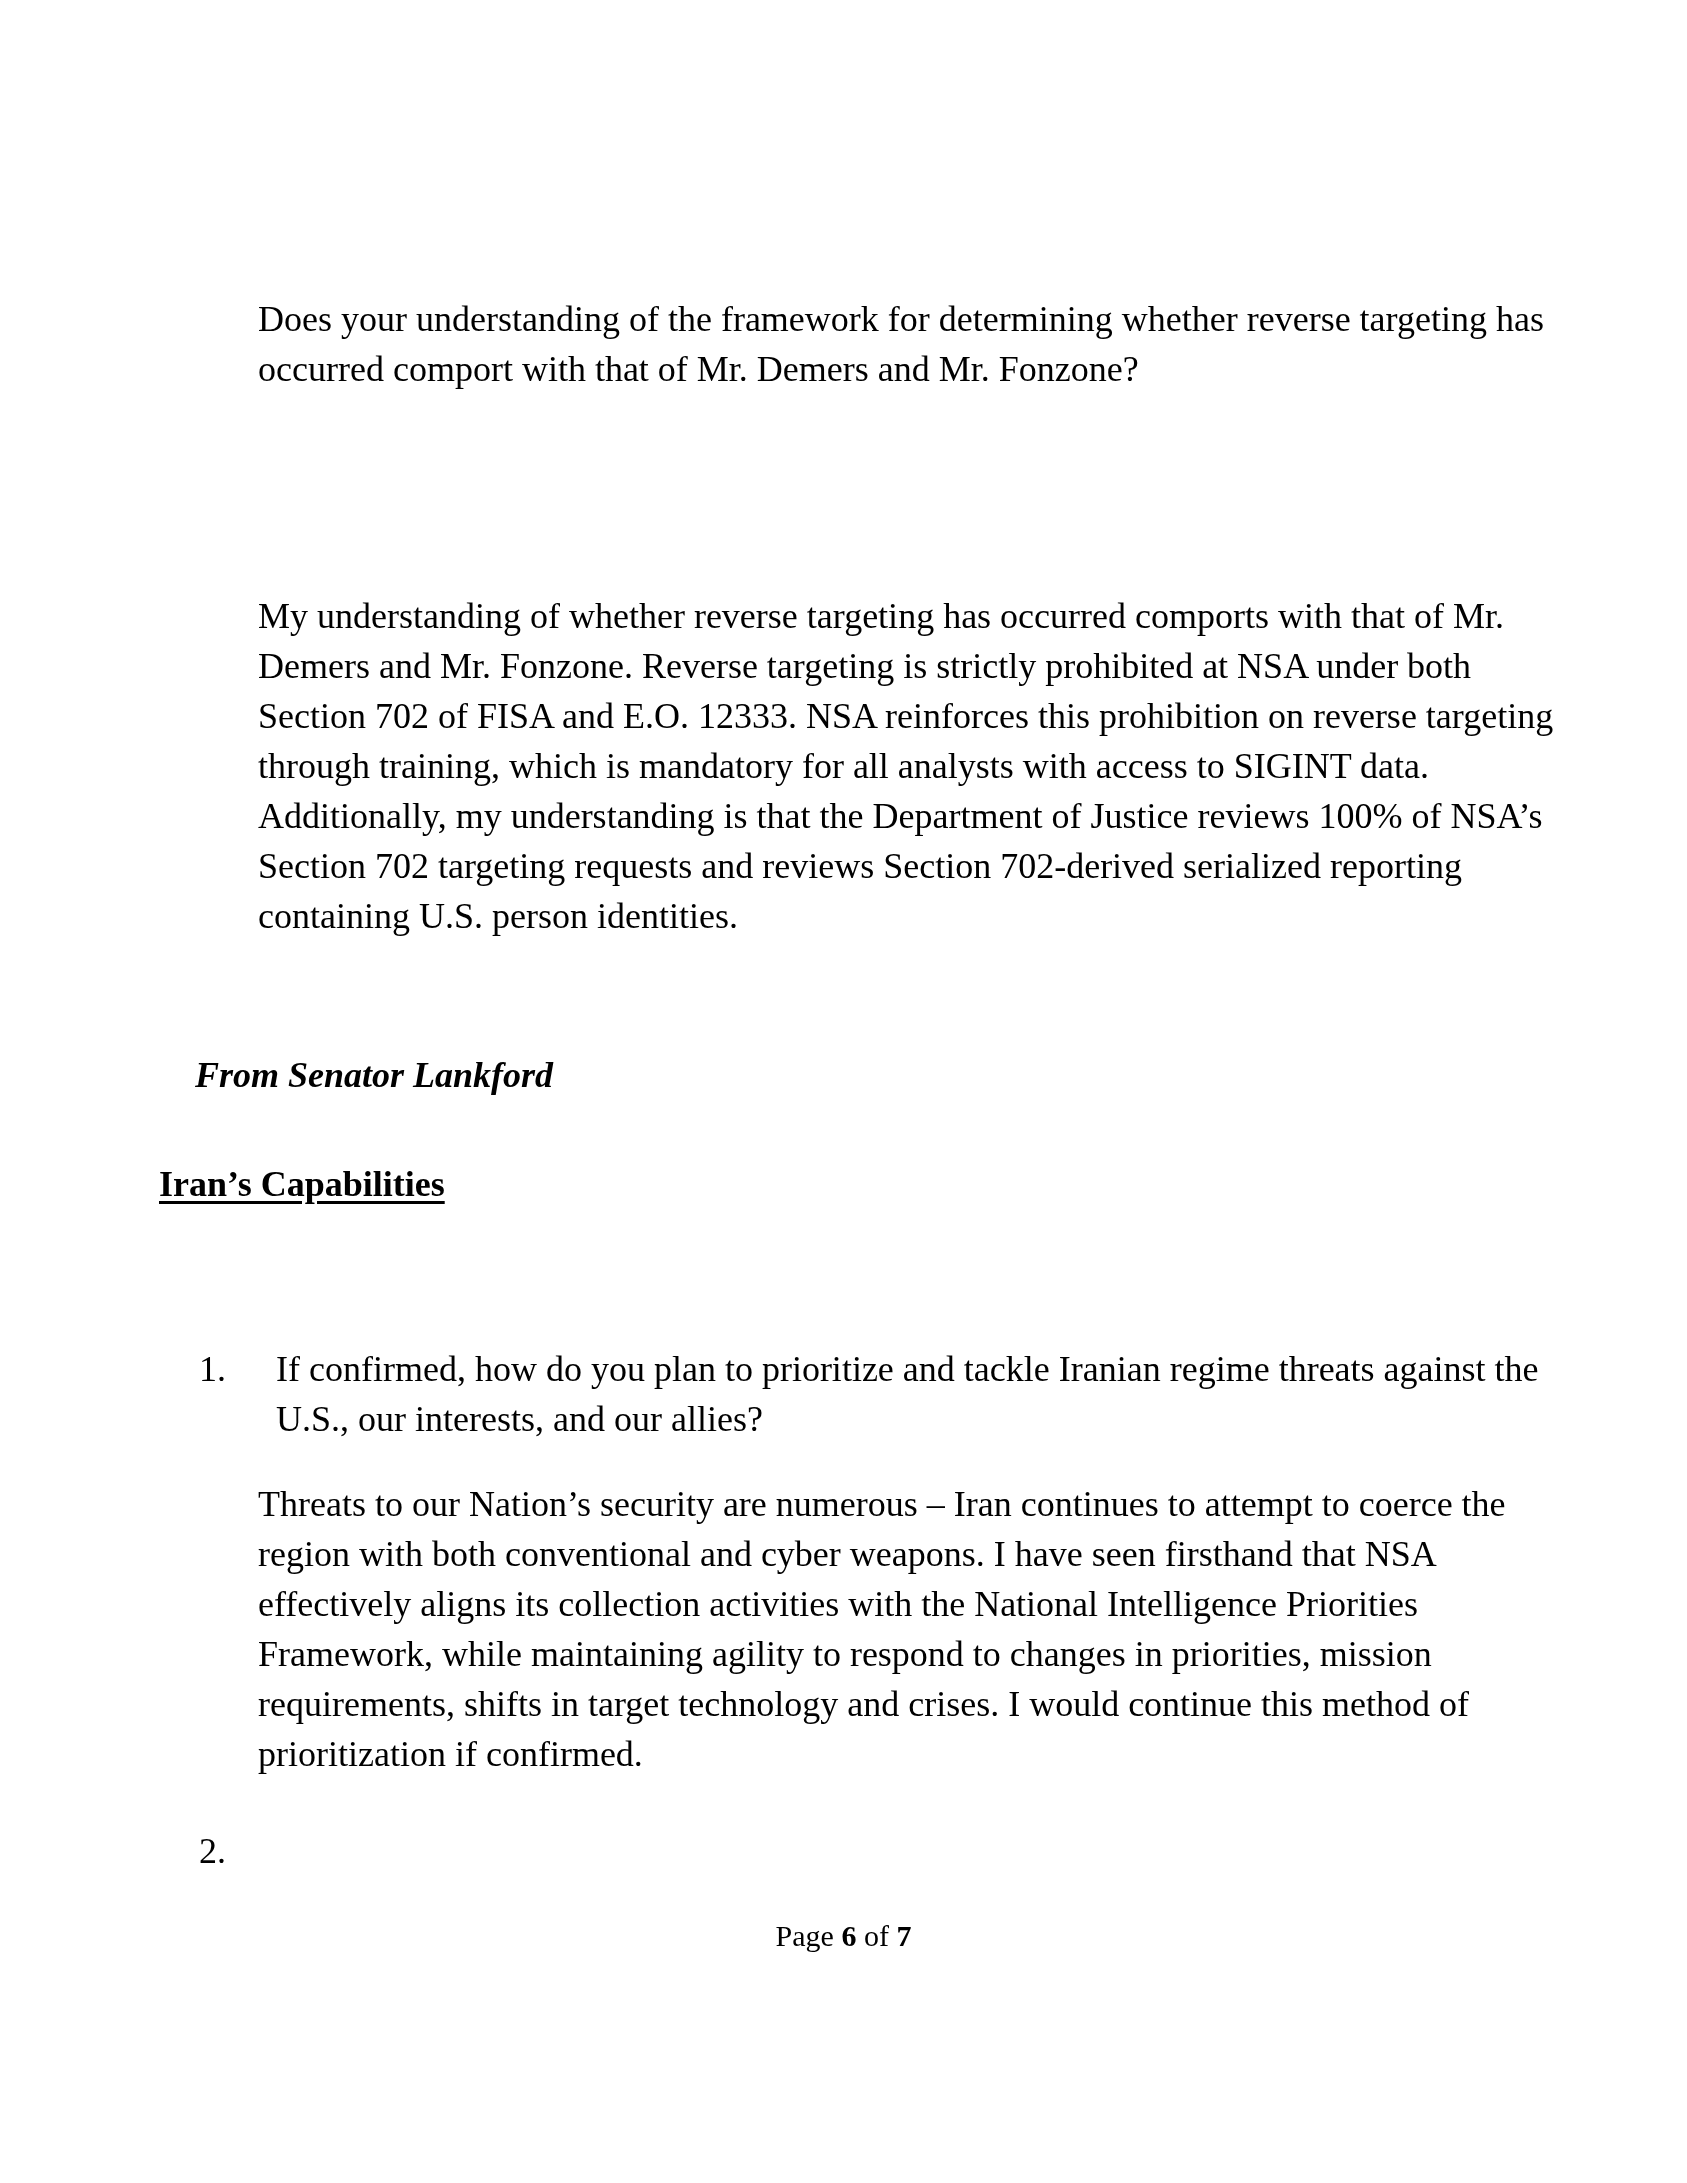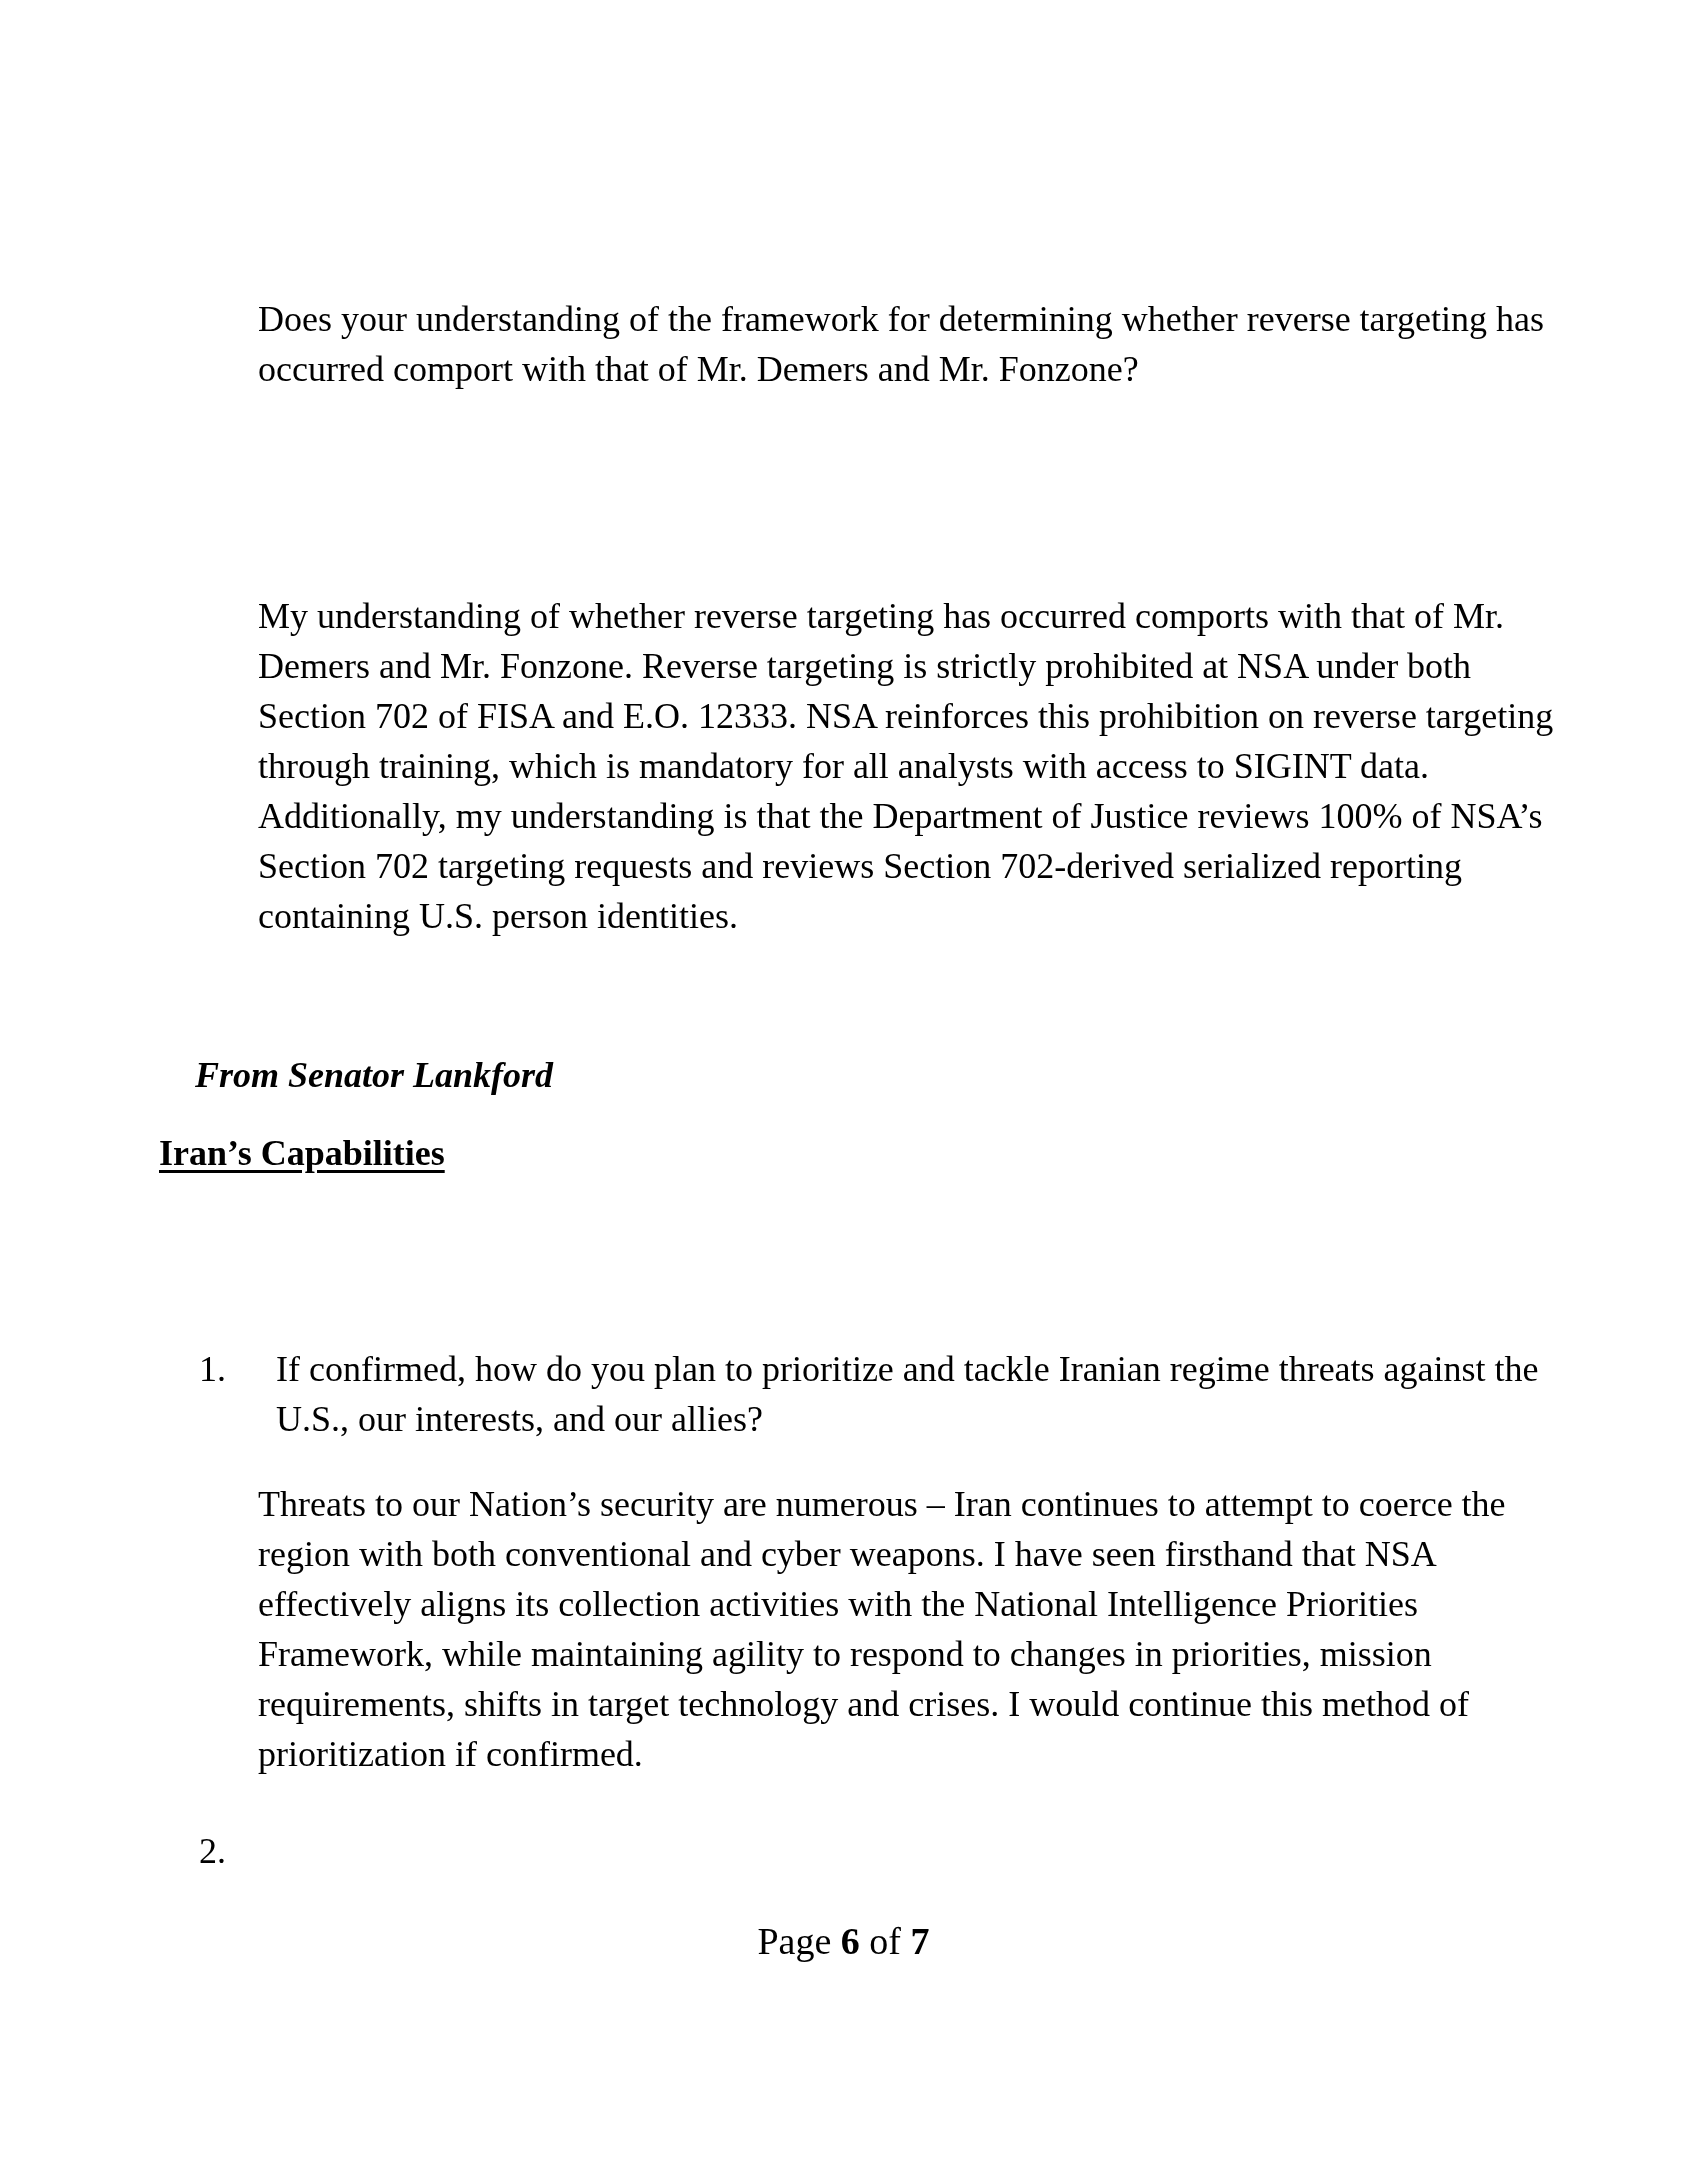--- a/index.html
+++ b/index.html
@@ -3,25 +3,25 @@
   <meta charset="utf-8">
   <style>
     html, body { margin: 0; padding: 0; background: #ffffff; }
     body { width: 1687px; height: 2183px; position: relative; overflow: hidden;
            font-family: "Liberation Serif", "DejaVu Serif", serif; color: #000; }
     .page { position: absolute; left: 0; top: 0; width: 1687px; height: 2183px; }
     .p { position: absolute; font-size: 36px; line-height: 50px; margin: 0; }
     .indent { left: 258px; width: 1297px; }
     .flush { left: 159px; width: 1396px; }
     .h-italic { font-style: italic; font-weight: bold; }
-    .h-under { font-weight: bold; text-decoration: underline; text-decoration-thickness: 3.3px; text-underline-offset: 5.3px; }
+    .h-under { font-weight: bold; text-decoration: underline; text-decoration-thickness: 3.3px; text-underline-offset: 5.3px; margin-top: 31px; }
     .li { position: absolute; left: 159px; width: 1396px; font-size: 36px; line-height: 50px; }
     .li .num { position: absolute; left: 40px; top: 0; }
     .li .txt { position: absolute; left: 99px; width: 1297px; top: 0; margin-left: 18px; }
-    .footer { position: absolute; left: 0; width: 1687px; top: 1919px; text-align: center; font-size: 38px; }
+    .footer { position: absolute; left: 0; width: 1687px; top: 1919px; text-align: center; font-size: 30px; }
     .footer b { font-weight: bold; }
   </style>
 </head>
 <body>
 
 <div class="page">
 
   <p class="p indent" style="top:294px;">Does your understanding of the framework for determining whether reverse targeting has occurred comport with that of Mr. Demers and Mr. Fonzone?</p>
 
 

